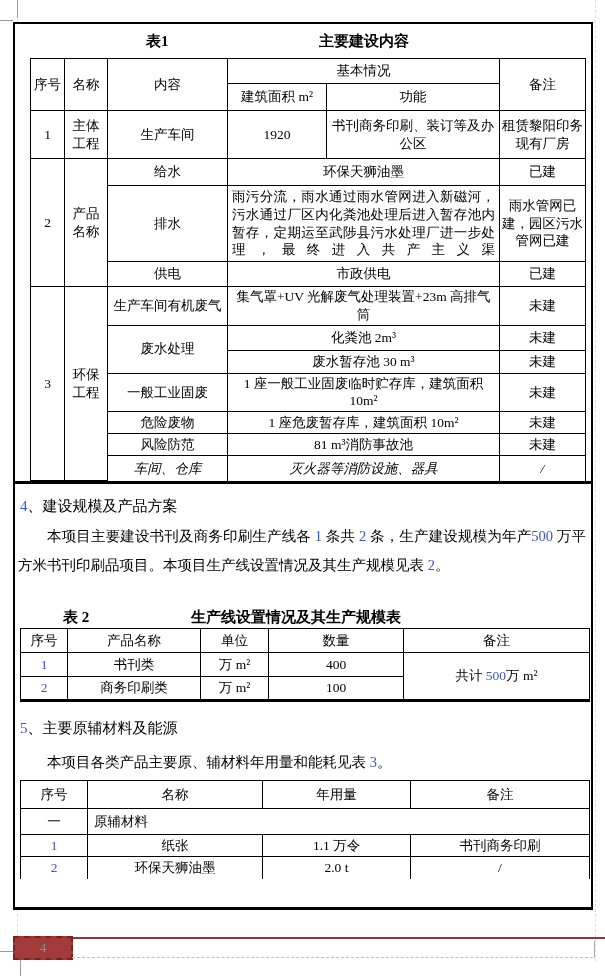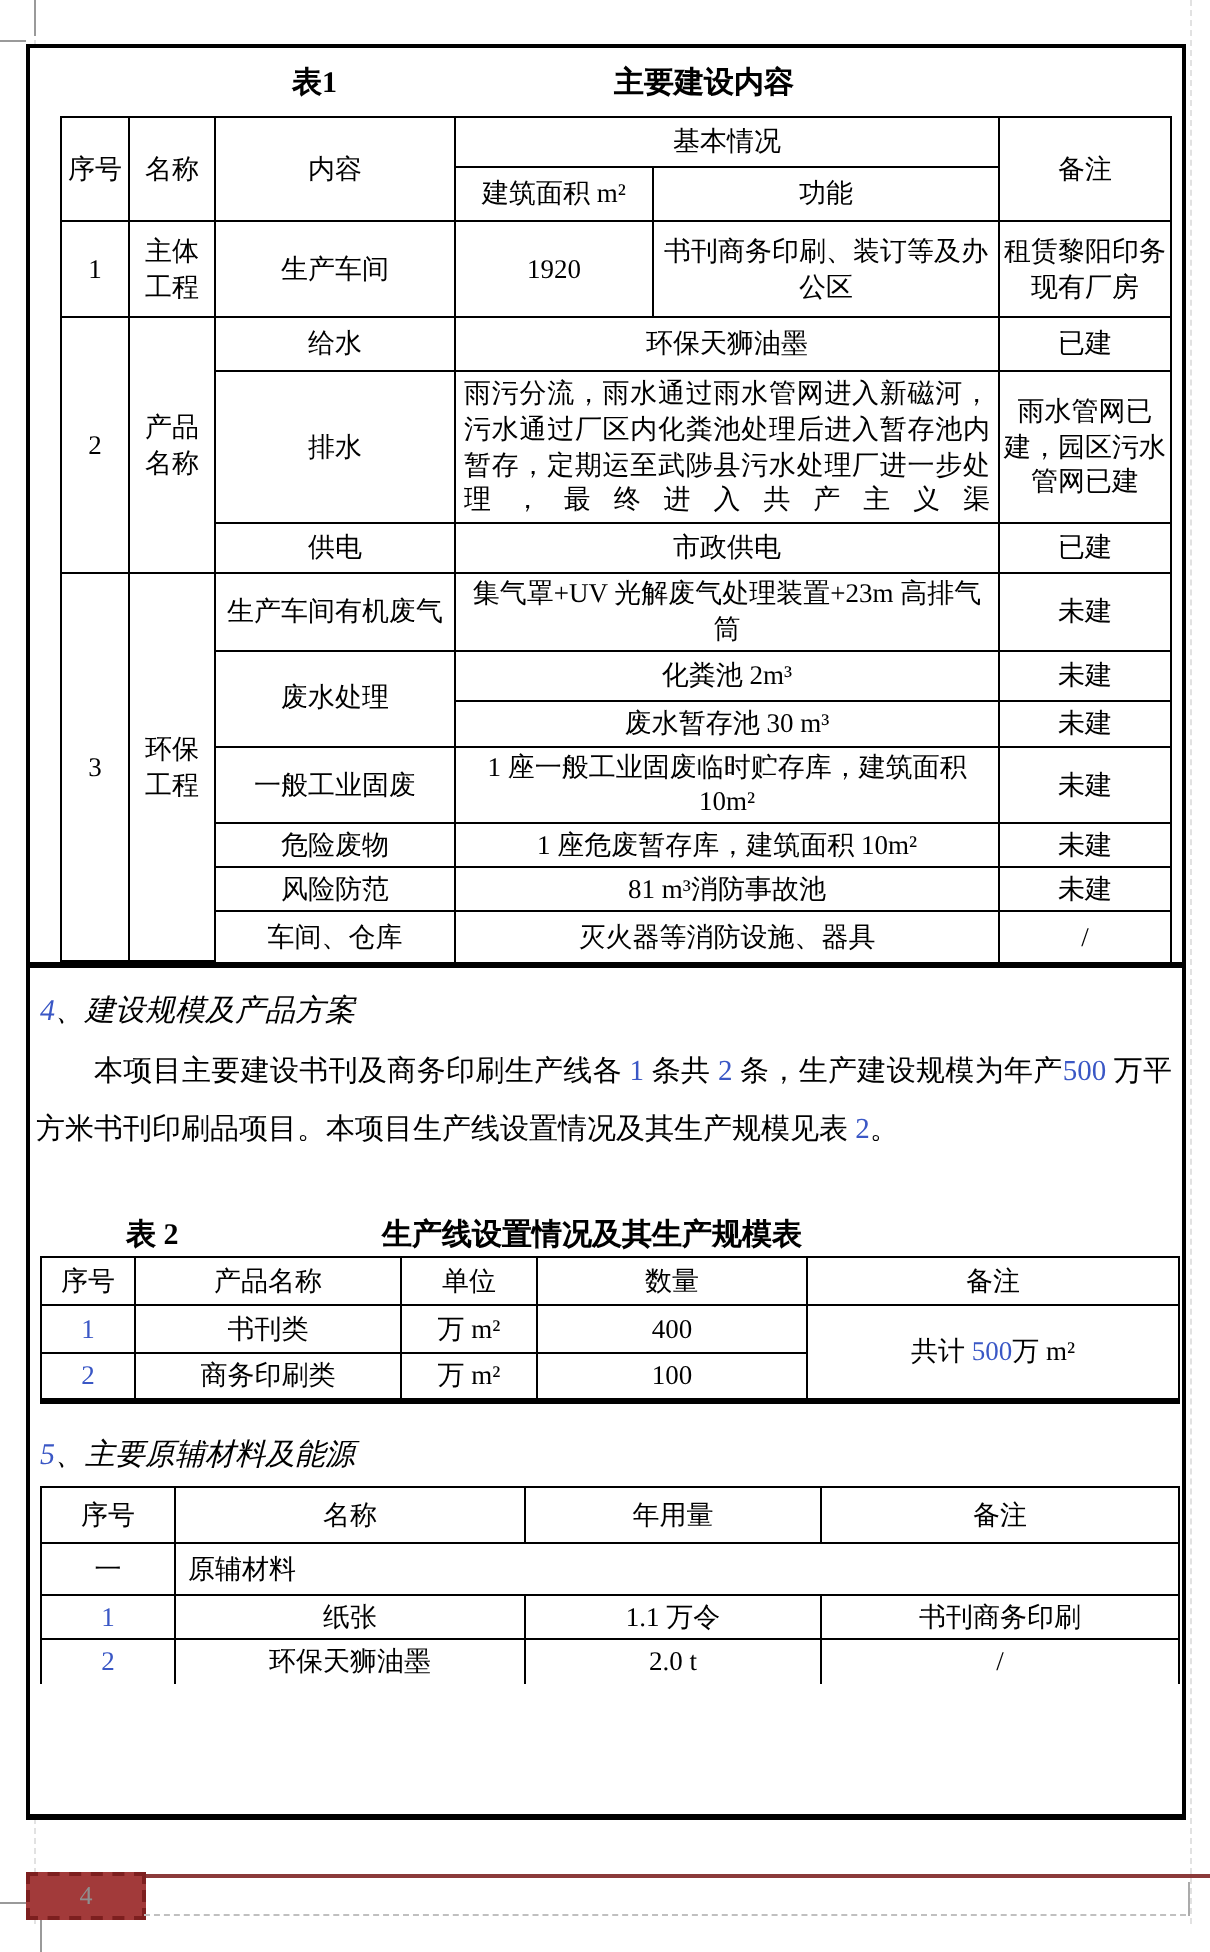--- a/index.html
+++ b/index.html
@@ -27,42 +27,42 @@
   .frame {
     position: absolute; left: 13px; top: 22px; width: 580px; height: 888px;
     border: 2px solid #000; border-bottom-width: 3px;
     background: #fff;
   }
 
   .caption { position: relative; height: 34px; font-weight: bold; font-size: 15px; padding-left: 35px; }
   .caption .cap-label { position: absolute; top: 8px; }
   .caption .cap-title { position: absolute; top: 8px; }
   .cap1-label { left: 131px; }
-  .cap1-title { left: 292px; }
+  .cap1-title { left: 304px; }
   .caption2, .caption3 { height: 24px; margin-top: 0; margin-left: 18px; }
   .cap2-label { left: 30px; top: 3px; }
   .cap2-title { left: 158px; top: 3px; }
   .cap3-label { left: 85px; top: 3px; }
   .cap3-title { left: 255px; top: 3px; }
 
   table { border-collapse: collapse; table-layout: fixed; }
   td, th {
     border: 1px solid #000;
     font-weight: normal;
     text-align: center; vertical-align: middle;
     font-size: 13.5px; line-height: 1.32;
     padding: 1px 2px;
     overflow: hidden;
   }
   .t1 { margin-left: 15px; width: 555px; }
-  .t1 tr.last td { border-bottom: none; }
+  .t1 tr.last td { border-bottom: none; font-style: italic; }
   .thick-rule { width: 576px; border-top: 3px solid #000; height: 0; }
   .justify-cell { text-align: justify; text-align-last: justify; padding: 1px 4px; }
 
-  .sec-heading { font-size: 15px; margin: 10px 1px 0 5px; height: 24px; line-height: 24px; font-style: italic; }
+  .sec-heading { font-size: 15px; margin: 10px 1px 0 5px; height: 24px; line-height: 24px; }
   .sec-heading.h5 { margin-top: 14px; }
   .para { margin: 4px 3px 0 3px; width: 568px; font-size: 14.5px; line-height: 29px; text-align: justify; text-indent: 2em; }
   .para5 { margin-top: 8px; }
   .caption2 { margin-top: 20px; }
   .caption3 { margin-top: 8px; }
 
   .t2 { margin: 4px 0 0 5px; width: 569px; }
   .t2 td, .t2 th { height: 24px; }
   .t2 { border-bottom: 3px solid #000; }
   .t3 { margin: 3px 0 0 5px; width: 569px; }
@@ -218,20 +218,21 @@
     <tr>
       <td class="b">2</td>
       <td>商务印刷类</td>
       <td>万 m²</td>
       <td>100</td>
     </tr>
   </tbody>
     </table>
 
   <div class="sec-heading h5"><span class="b">5</span><span>、主要原辅材料及能源</span></div>
+  <p class="para para5"><span>本项目各类产品主要原、辅材料年用量和能耗见表 </span><span class="b">3</span><span>。</span></p>
 
 
   <table class="t3">
     <colgroup>
       <col style="width:67px">
         <col style="width:175px">
         <col style="width:148px">
         <col style="width:179px">
     </colgroup>
     <tbody>

